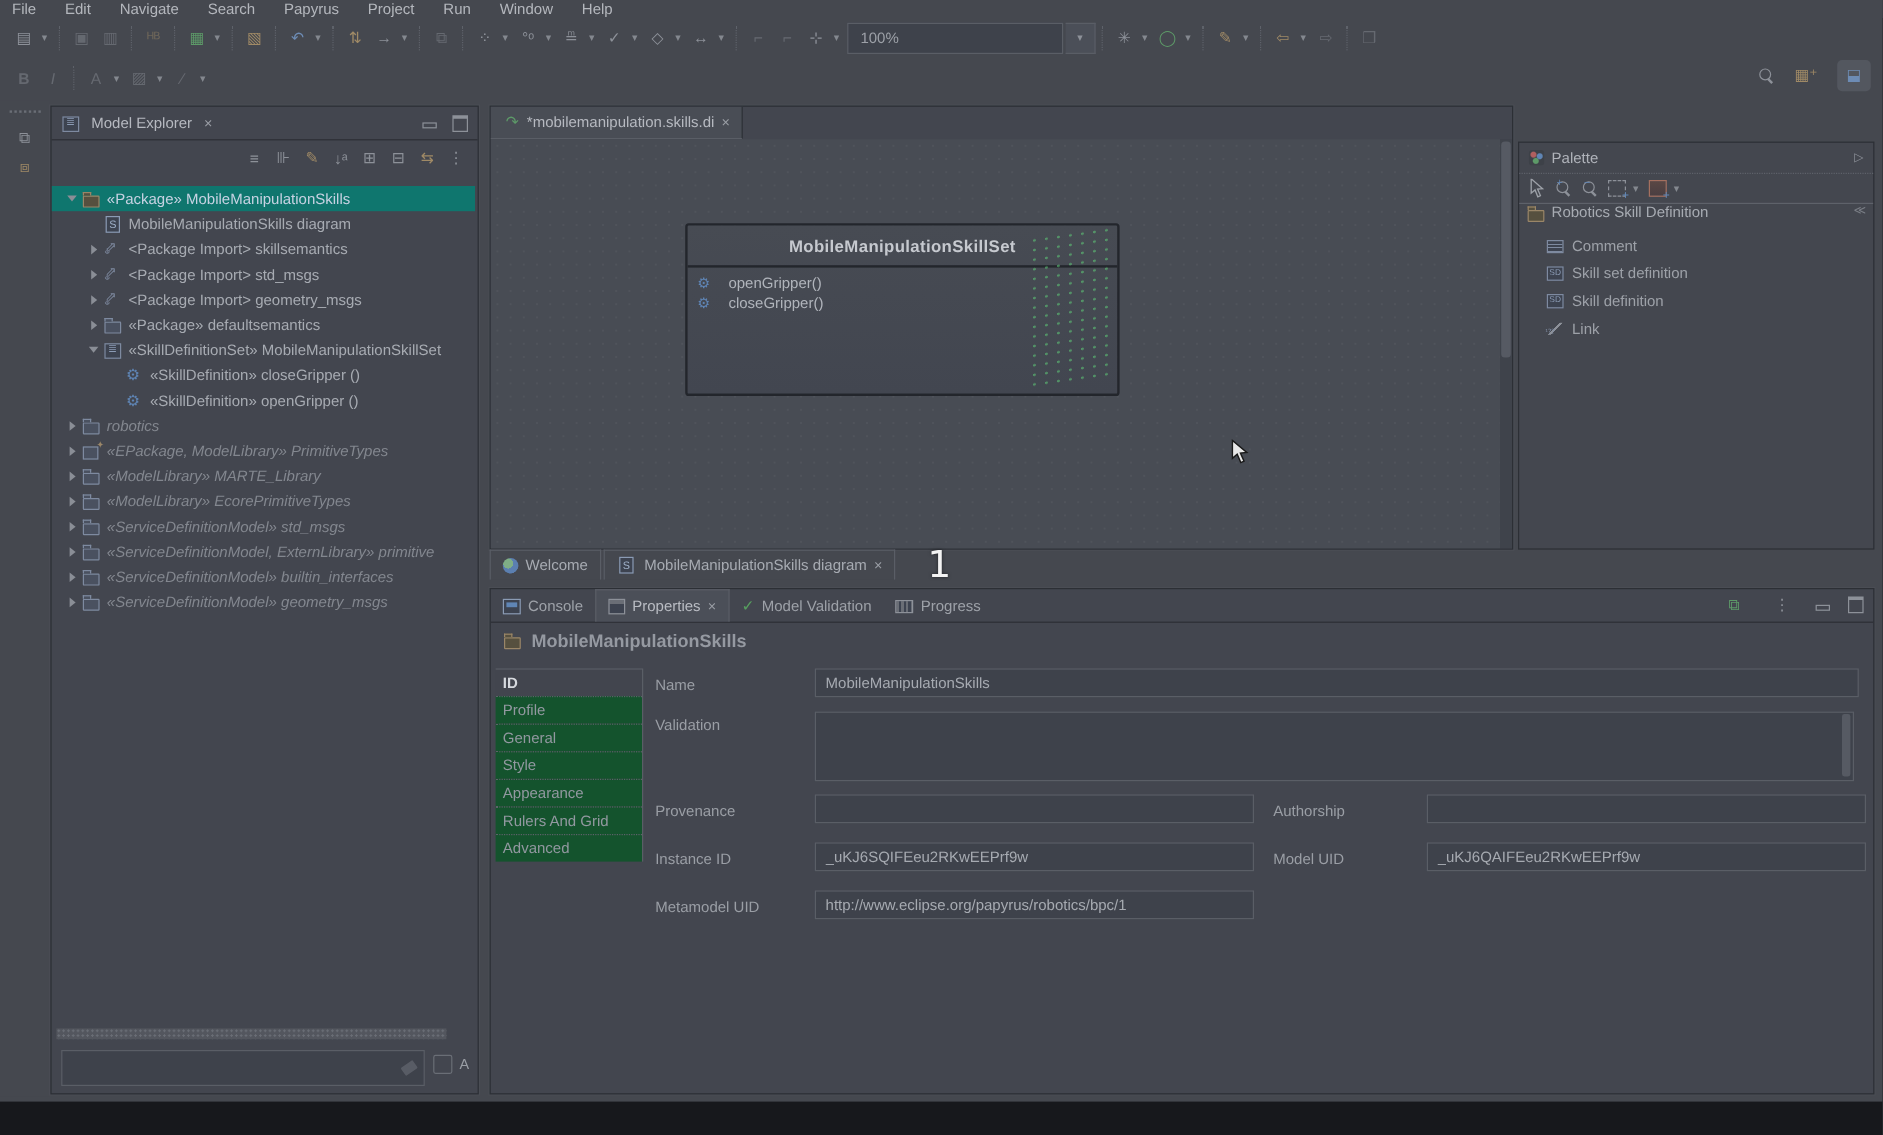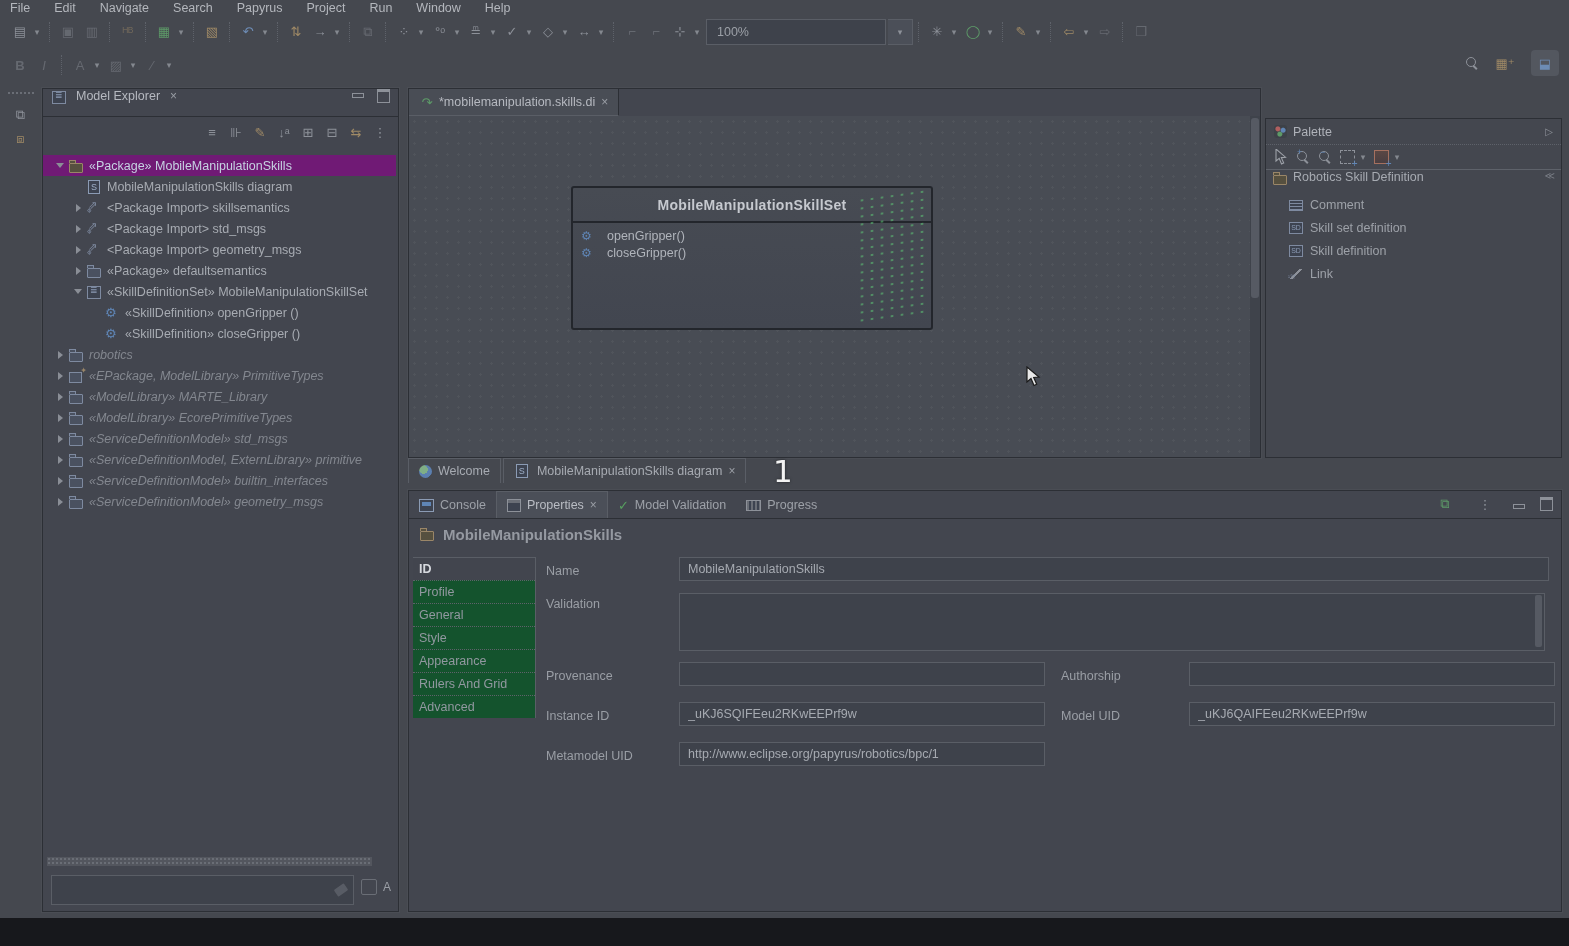--- a/index.html
+++ b/index.html
@@ -45,27 +45,27 @@
   
   .panel{position:absolute;background:#43464f;border:1px solid #2c2f35;box-shadow:0 0 0 1px rgba(255,255,255,.03);}
 
   
   #ministrip{left:0;top:84px;width:41px;height:830px;background:#45484f;}
   #ministrip .tb{margin:6px auto;}
   #ministrip .dots{width:26px;height:6px;margin:8px auto 2px;border-top:2px dotted #6a6e76;}
 
   
   #explorer{left:42px;top:88px;width:355px;height:822px;}
-  .viewtab-row{height:27px;display:flex;align-items:flex-start;padding:0 8px;border-bottom:1px solid #2c2f35;}
+  .viewtab-row{height:27px;display:flex;align-items:center;padding:0 8px;border-bottom:1px solid #2c2f35;}
   .viewtab-row .title{color:#b6b9c0;margin:0 4px;}
   .viewtab-fill{flex:1;}
   #explorer-tools{height:30px;display:flex;align-items:center;justify-content:flex-end;padding-right:6px;}
   #tree{position:absolute;left:0;top:66px;width:353px;height:700px;overflow:hidden;}
   .trow{height:21px;display:flex;align-items:center;white-space:nowrap;}
-  .trow.sel{background:#701a75;color:#c6d2e2;}
+  .trow.sel{background:#0f766e;color:#c6d2e2;}
   .trow.it{font-style:italic;color:#83878f;}
   .d0{padding-left:12px;} .d1{padding-left:30px;} .d2{padding-left:48px;}
   .exp{width:13px;height:13px;flex:none;position:relative;}
   .exp.col::before{content:"";position:absolute;left:3px;top:2.5px;border-left:5px solid #8a8e96;border-top:4px solid transparent;border-bottom:4px solid transparent;}
   .exp.open::before{content:"";position:absolute;left:1px;top:4px;border-top:5px solid #8a8e96;border-left:4px solid transparent;border-right:4px solid transparent;}
   .ti{width:18px;height:16px;flex:none;position:relative;margin-right:3px;}
   .ti-folder::before{content:"";position:absolute;left:1px;top:5px;width:12px;height:8px;border:1px solid #7e8aa0;background:#4a5160;border-radius:1px;}
   .ti-folder::after{content:"";position:absolute;left:1px;top:2px;width:5px;height:2px;border:1px solid #7e8aa0;border-bottom:none;background:#4a5160;}
   .ti-folder.tan::before,.ti-folder.tan::after{border-color:#9a8668;background:#56503f;}
   .ti-diagram::before{content:"S";position:absolute;left:2px;top:1px;width:10px;height:12px;border:1px solid #8b9bb4;color:#9fb0c8;font-size:9px;line-height:12px;text-align:center;background:#3d4350;}
@@ -316,25 +316,25 @@
         <span class="ti ti-folder"></span>
         <span>«Package» defaultsemantics</span>
       </div>
       <div class="trow d1">
         <span class="exp open"></span>
         <span class="ti ti-skillset"></span>
         <span>«SkillDefinitionSet» MobileManipulationSkillSet</span>
       </div>
       <div class="trow d2" style="padding-left:61px">
         <span class="ti ti-gear"></span>
-        <span>«SkillDefinition» openGripper ()</span>
+        <span>«SkillDefinition» closeGripper ()</span>
       </div>
       <div class="trow d2" style="padding-left:61px">
         <span class="ti ti-gear"></span>
-        <span>«SkillDefinition» closeGripper ()</span>
+        <span>«SkillDefinition» openGripper ()</span>
       </div>
       <div class="trow it d0">
         <span class="exp col"></span>
         <span class="ti ti-folder"></span>
         <span>robotics</span>
       </div>
       <div class="trow it d0">
         <span class="exp col"></span>
         <span class="ti ti-epack"></span>
         <span>«EPackage, ModelLibrary» PrimitiveTypes</span>

